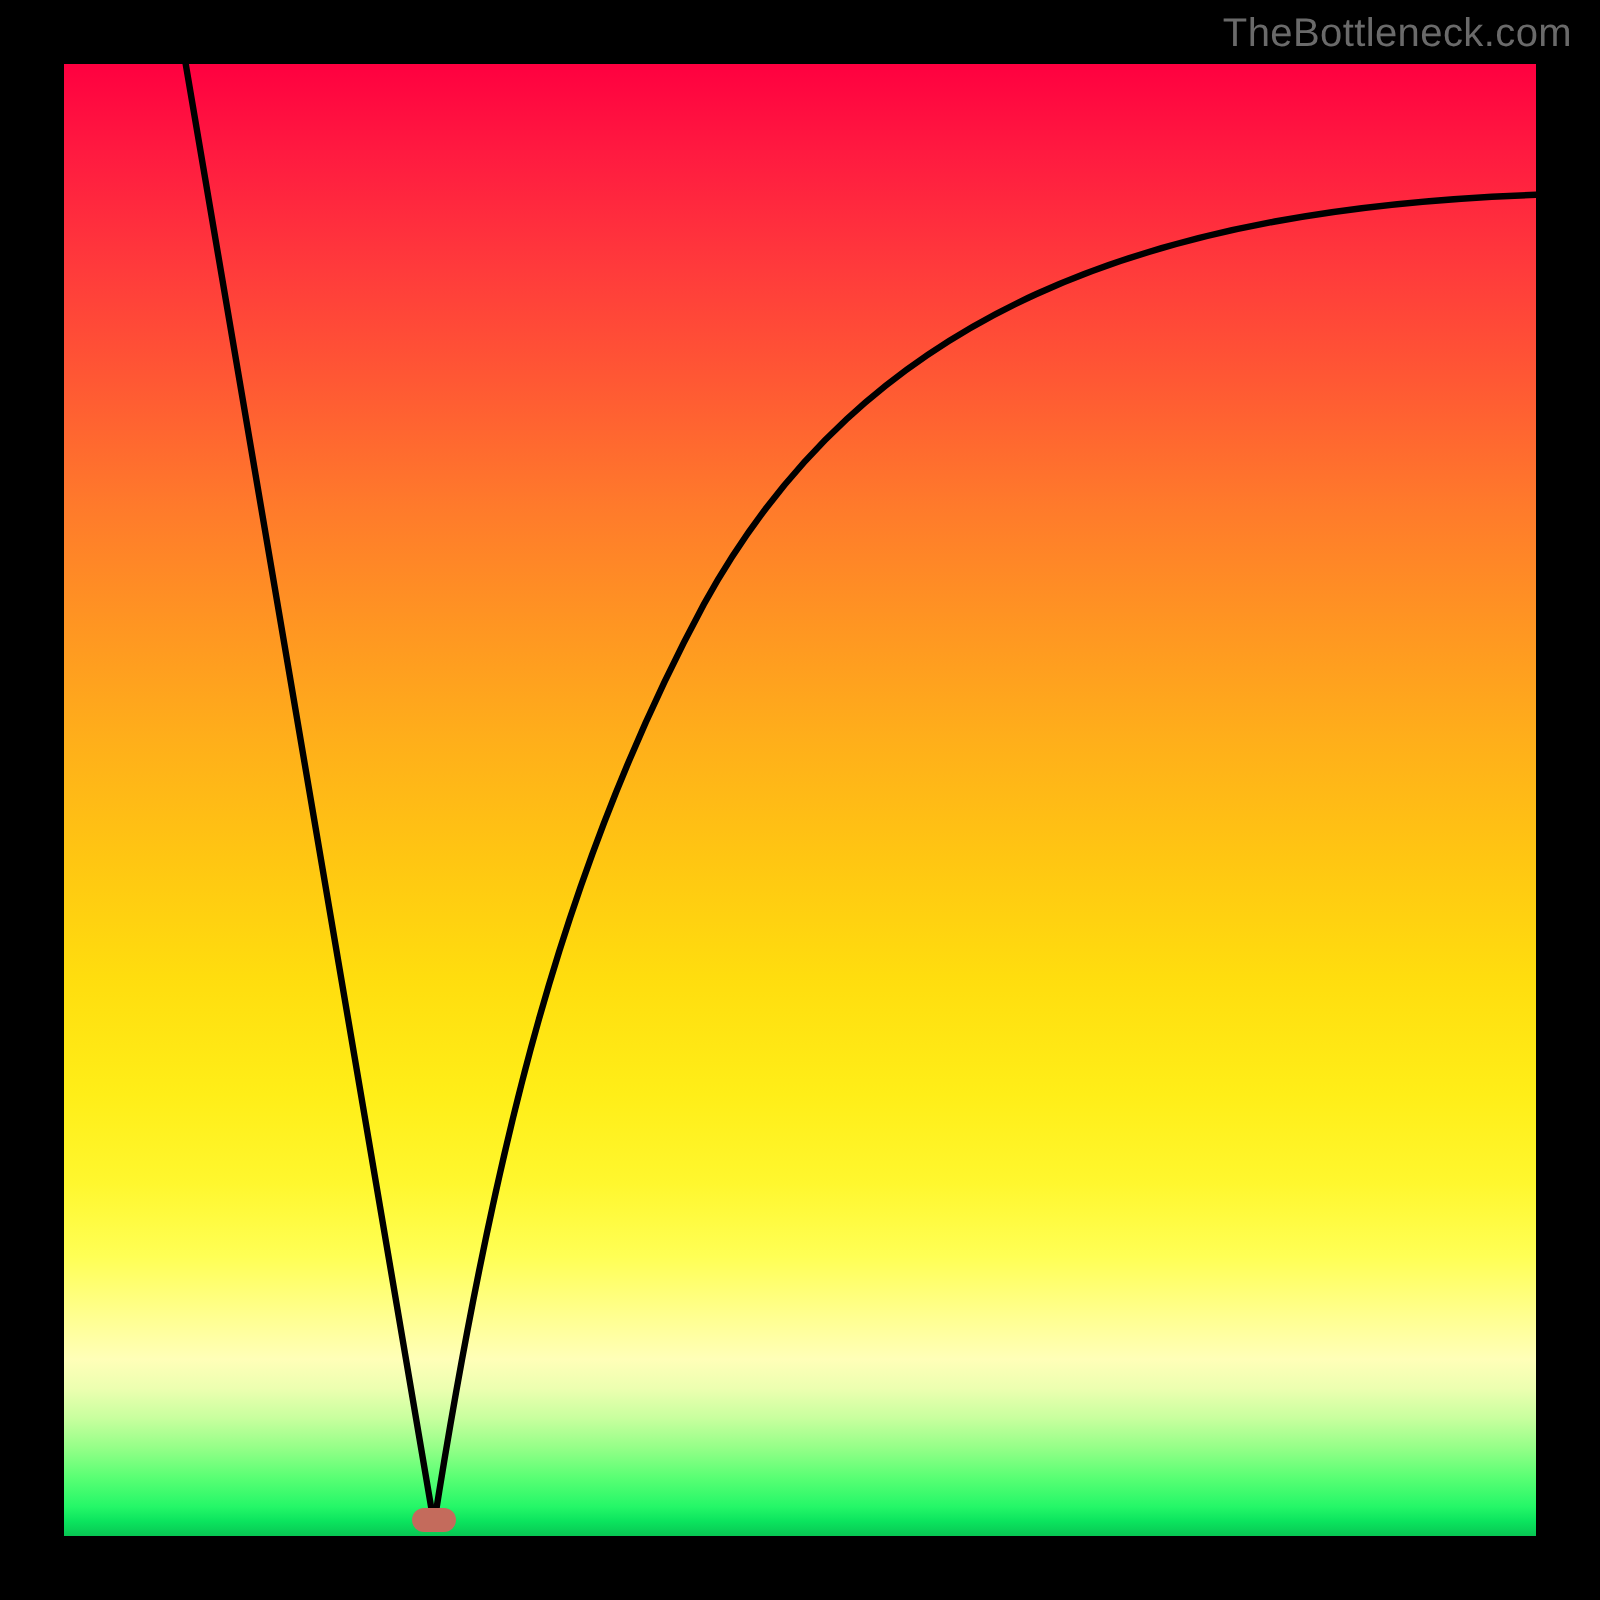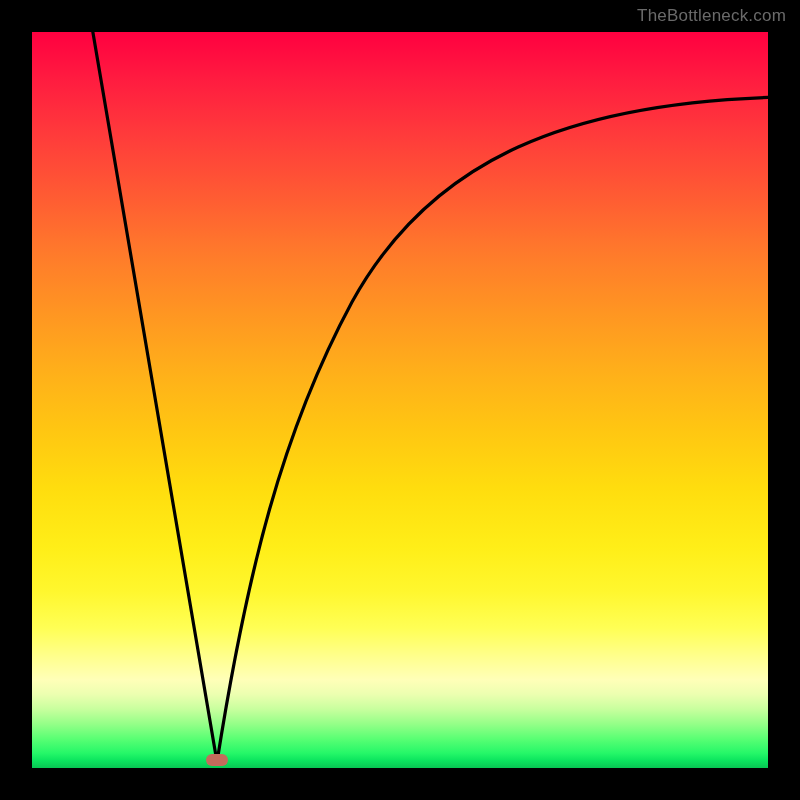--- a/index.html
+++ b/index.html
@@ -70,21 +70,21 @@
     border-radius: 6px;
     background: #c46b5c;
     left: 174px;
     top: 722px;
   }
   .watermark {
     position: absolute;
     top: 6px;
     right: 14px;
     color: #6a6a6a;
-    font-size: 17px;
+    font-size: 20px;
     font-weight: 500;
     letter-spacing: 0.2px;
   }
 </style>
 </head>
 <body>
 
 <div class="frame">
 
   <div class="plot">

